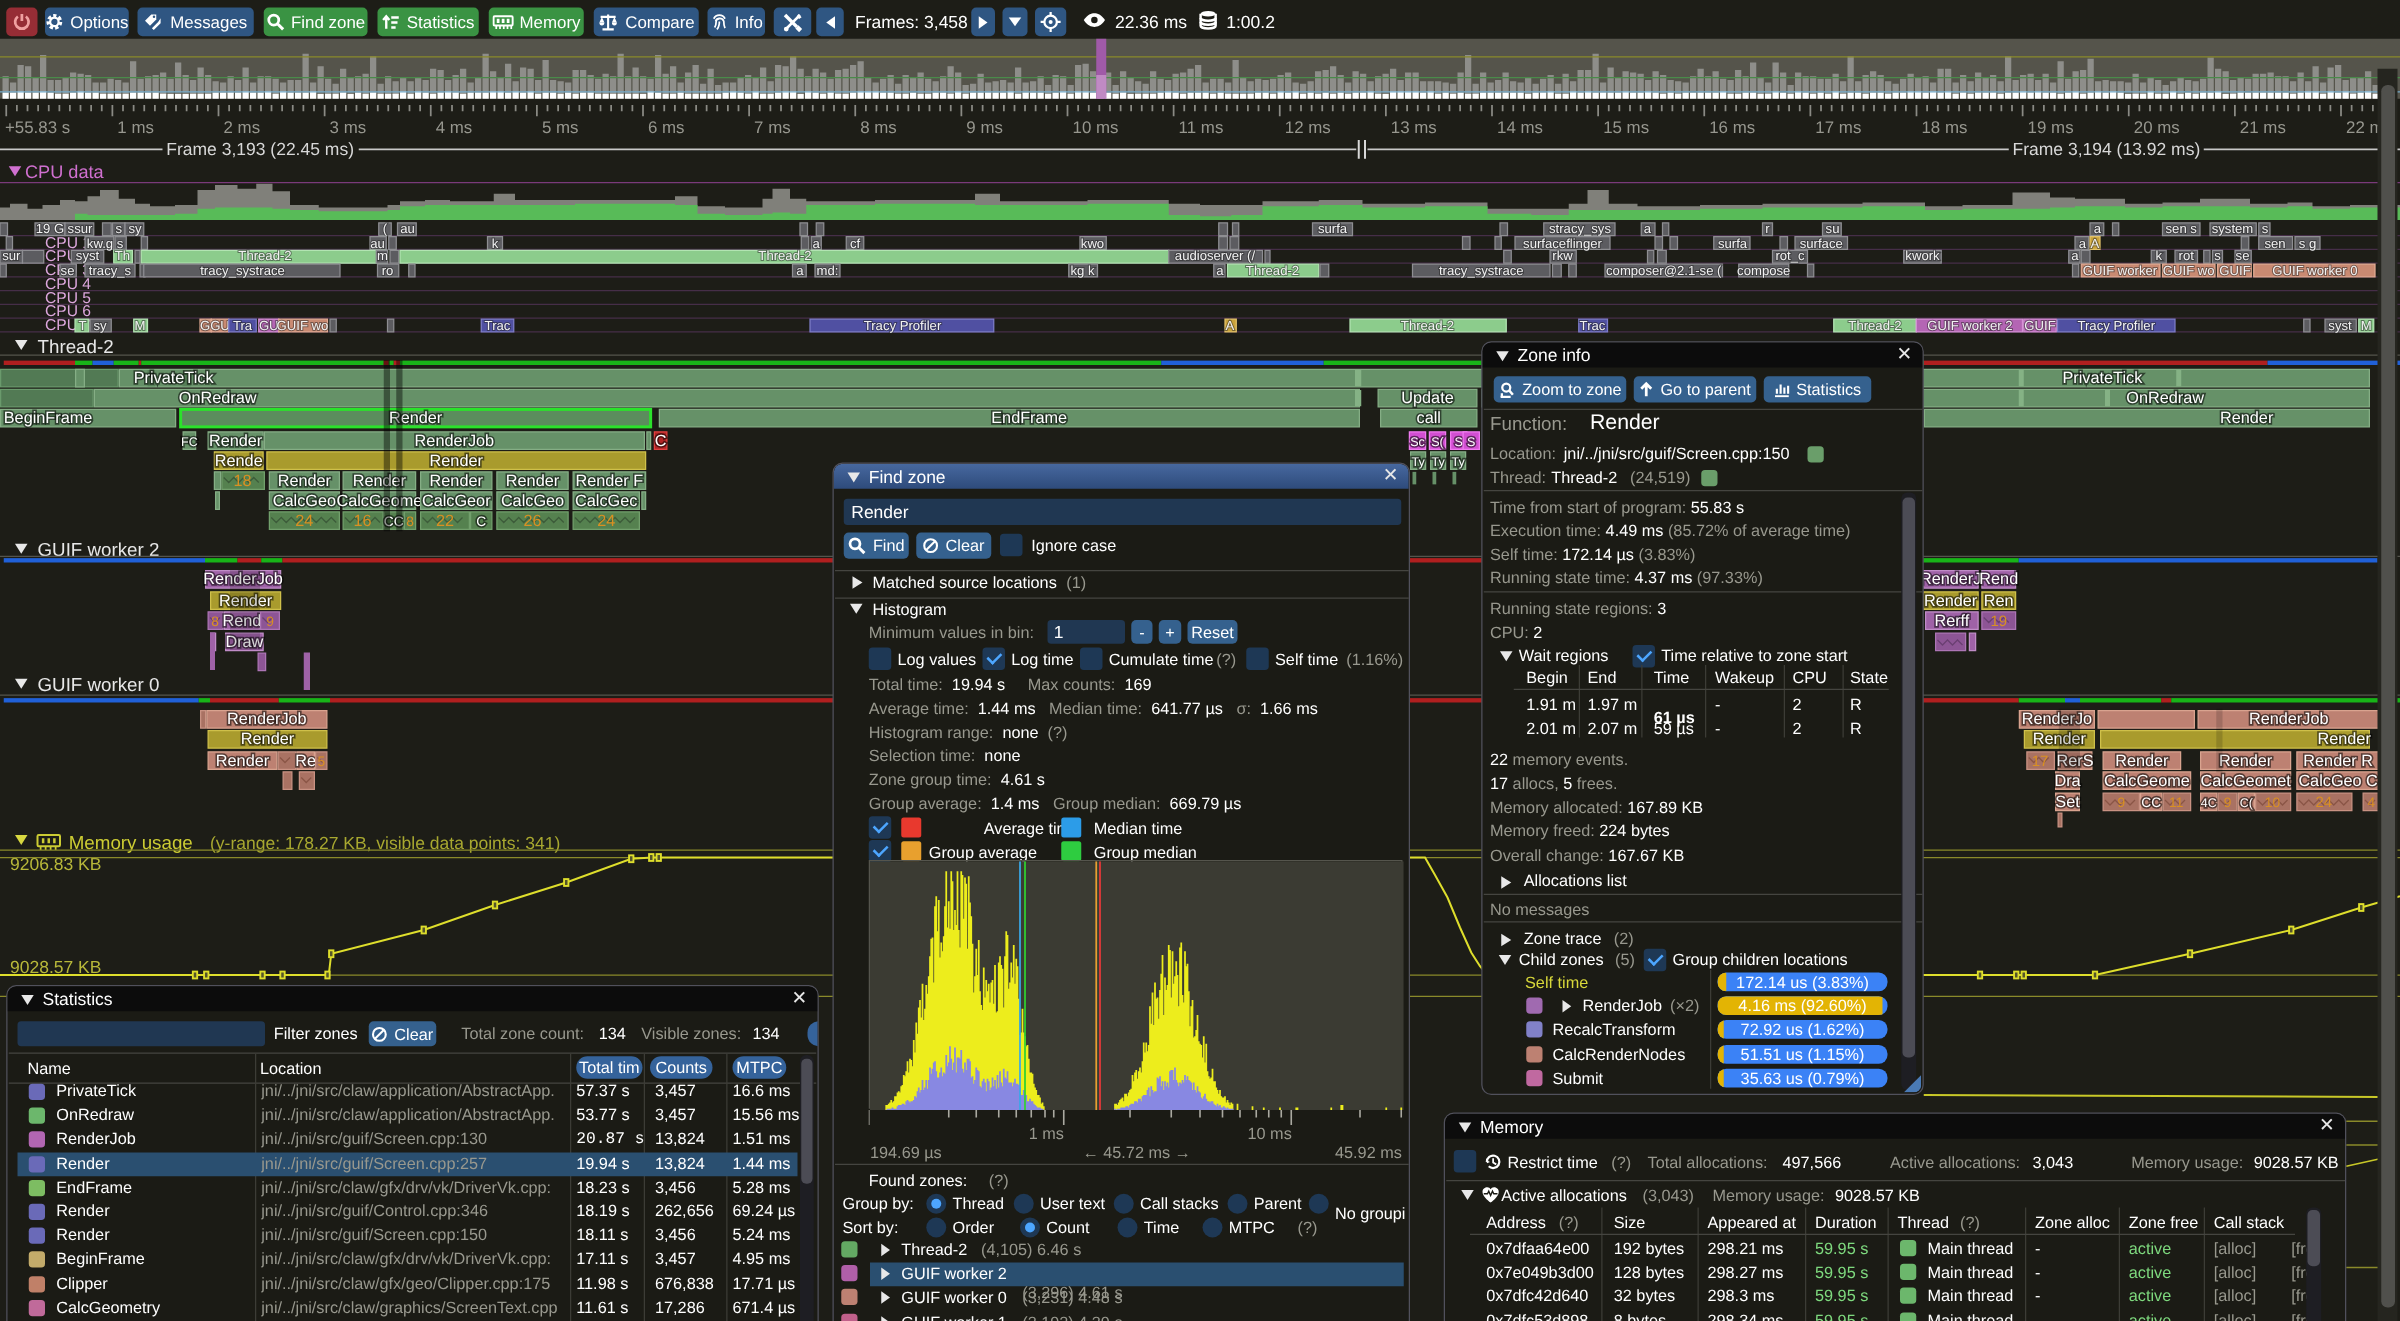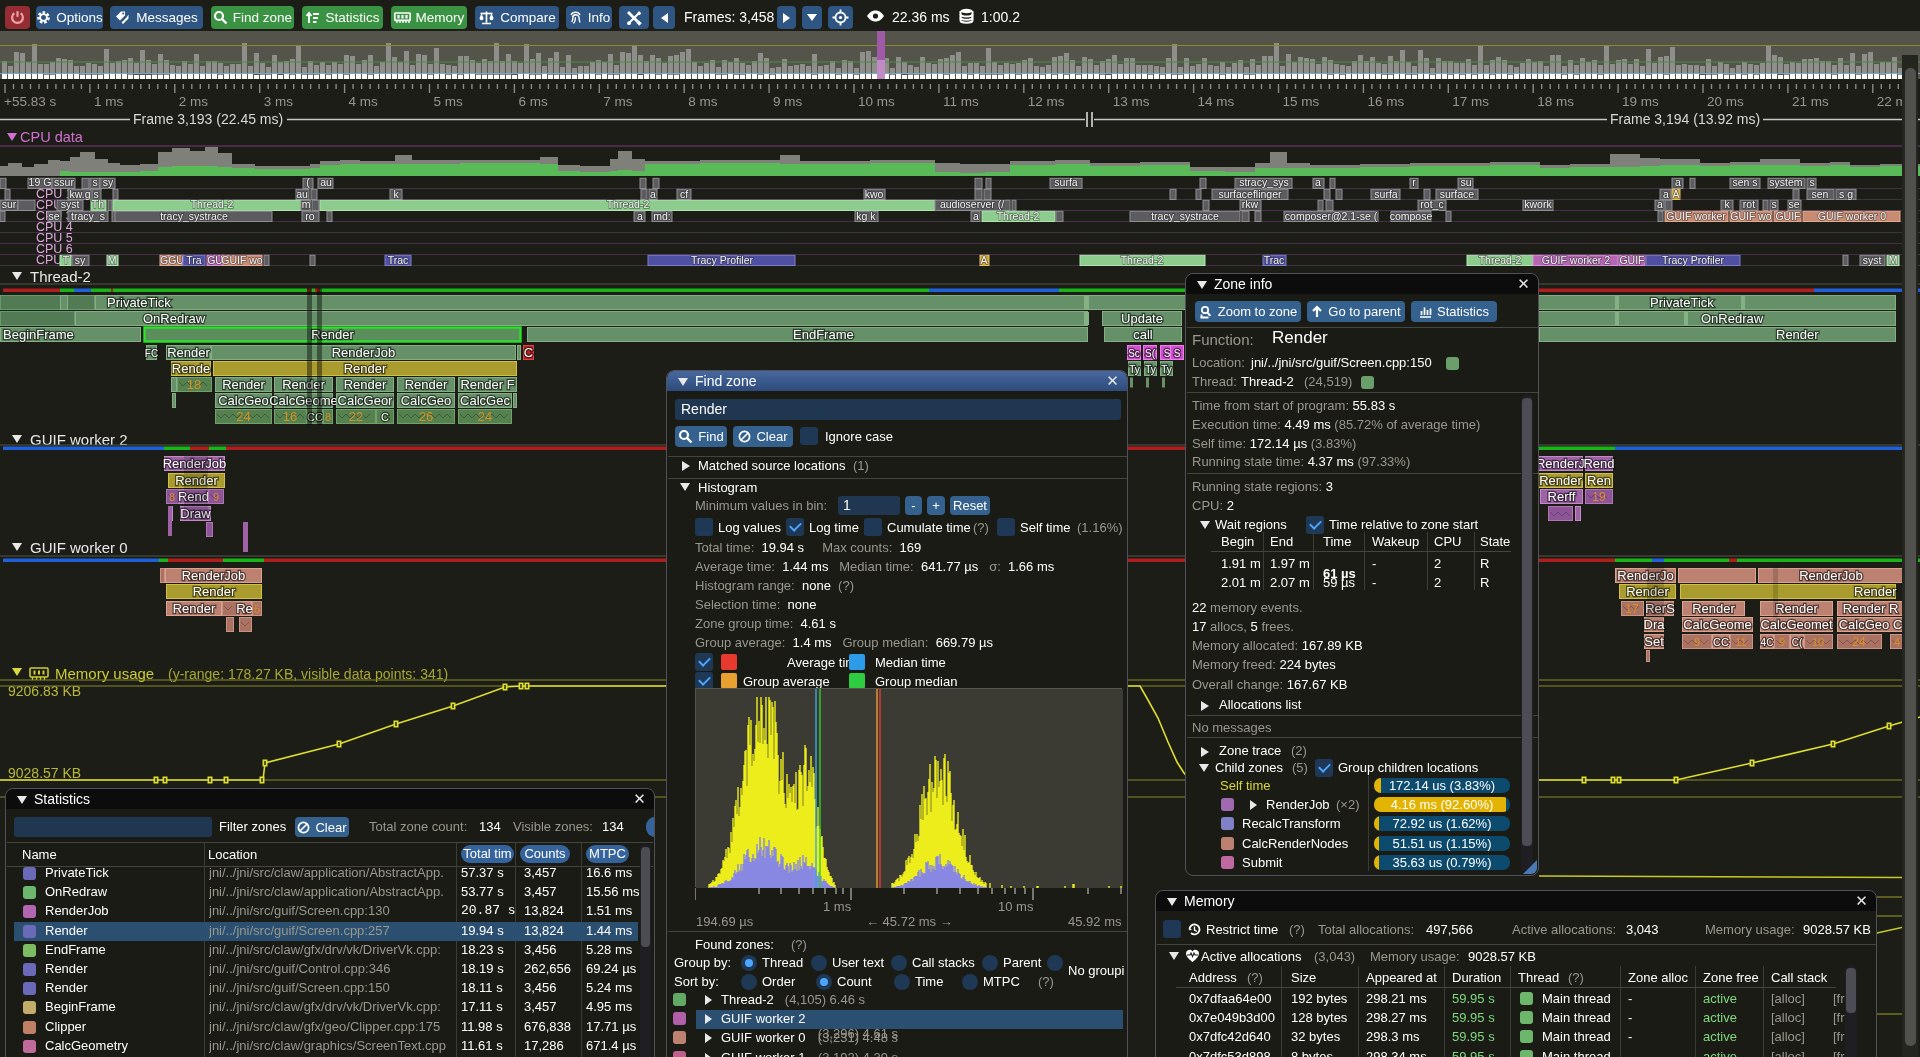--- a/index.html
+++ b/index.html
@@ -18,21 +18,21 @@
 .inp{position:absolute;background:#203752;border-radius:3px}
 .cb{position:absolute;width:18px;height:18px;background:#1e3855;border-radius:3px}
 .cb.on::after{content:"";position:absolute;left:4px;top:4px;width:9px;height:5px;border-left:2.4px solid #4da6ff;border-bottom:2.4px solid #4da6ff;transform:rotate(-45deg)}
 .rad{position:absolute;width:16px;height:16px;background:#1e3855;border-radius:50%}
 .rad.on::after{content:"";position:absolute;left:4px;top:4px;width:8px;height:8px;border-radius:50%;background:#4da6ff}
 .sw{position:absolute;width:13px;height:13px;border-radius:3px}
 .sep{position:absolute;height:1px;background:#454540}
 .vline{position:absolute;width:1px;background:#3c3c36}
 .pill{position:absolute;background:#35639b;border-radius:9px;color:#fff;font-size:13px;text-align:center}
 .hl{position:absolute;background:#2a4f70}
-.bar{position:absolute;width:136px;height:15px;border-radius:7px;background:#0c4a6e;overflow:hidden;text-align:center;font-size:13px;line-height:15px;color:#fff}
+.bar{position:absolute;width:136px;height:15px;border-radius:7px;background:#3b82f6;overflow:hidden;text-align:center;font-size:13px;line-height:15px;color:#fff}
 .bar>u{position:absolute;left:0;top:0;bottom:0;background:#e3b404;text-decoration:none}
 .bar>s{position:relative;text-decoration:none}
 .tbar-btn{height:23px;border-radius:4px;color:#fff;font-size:13.5px;display:inline-flex;align-items:center;justify-content:center;gap:5px;padding:0;white-space:nowrap}
 .tbar-btn svg{flex-shrink:0}
 .blue{background:#2f5682}
 .green{background:#3a9343}
 </style></head><body>
 <div id="root">
 
 <div style="position:absolute;left:0;top:0;width:1920px;height:31px">

